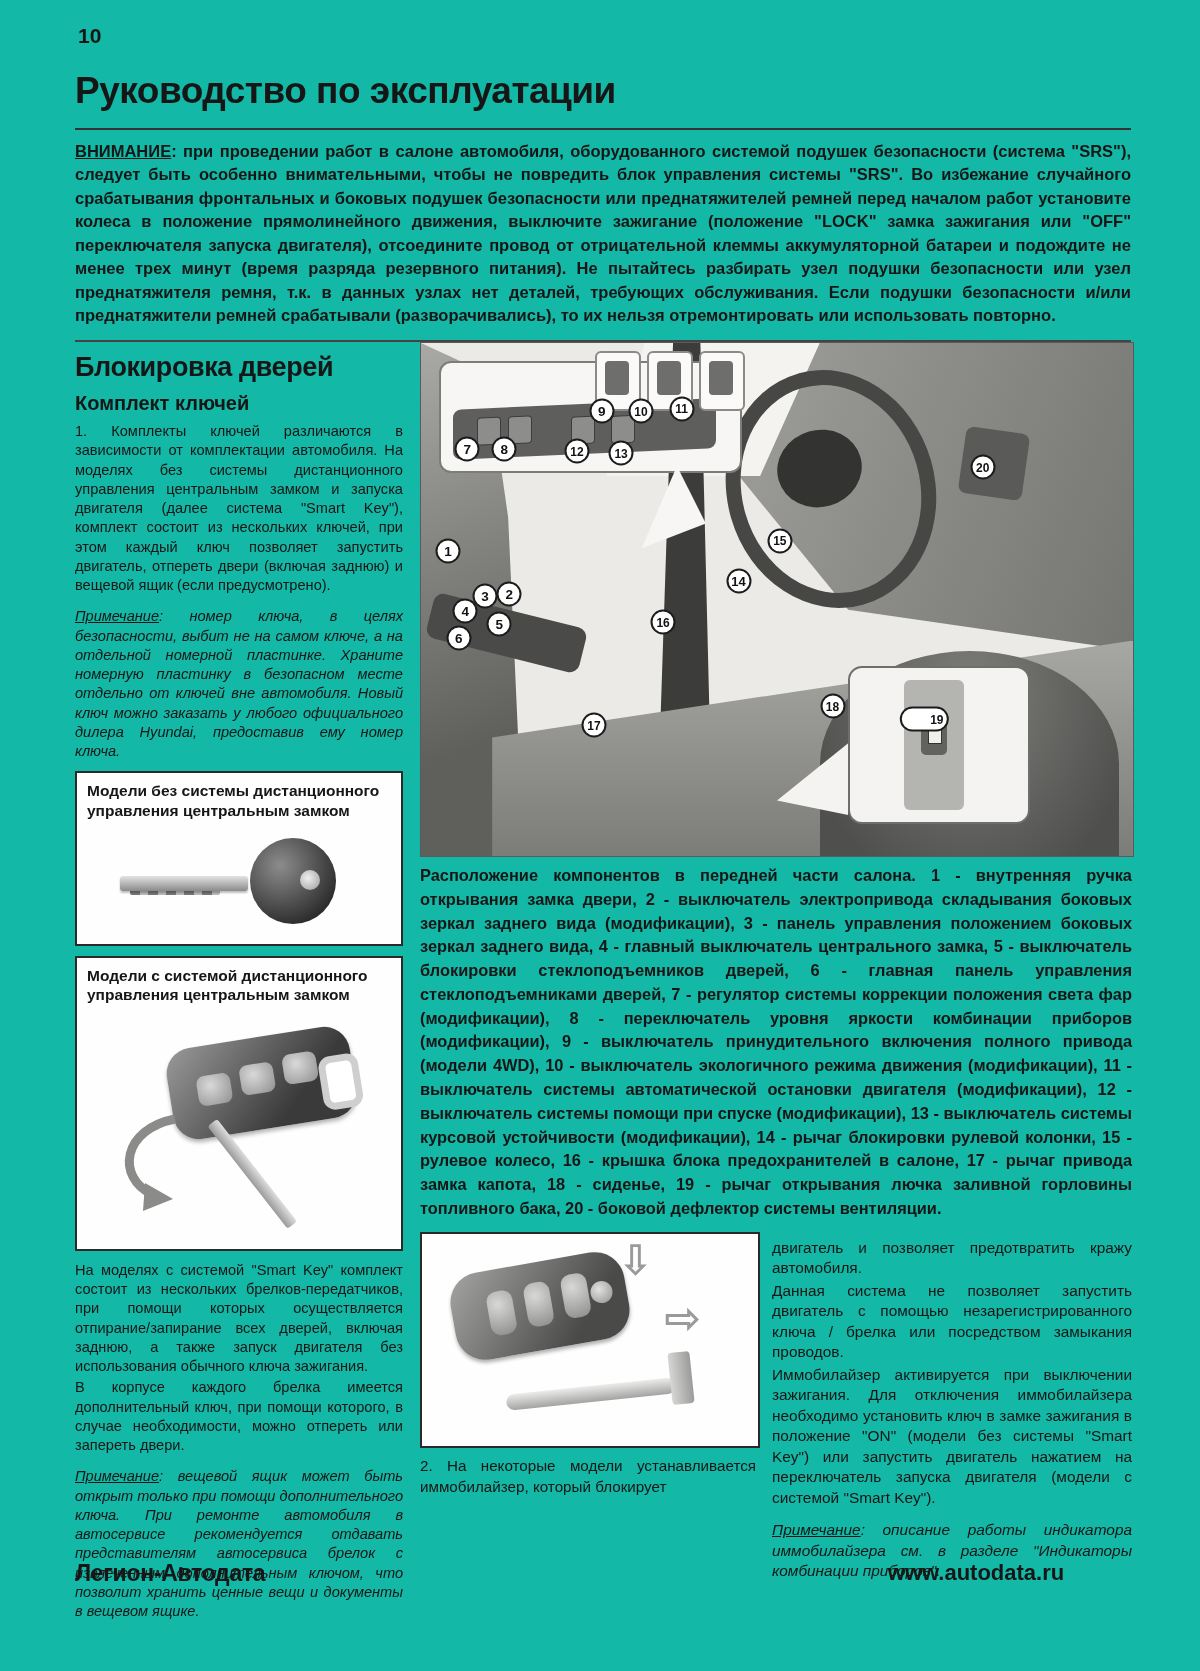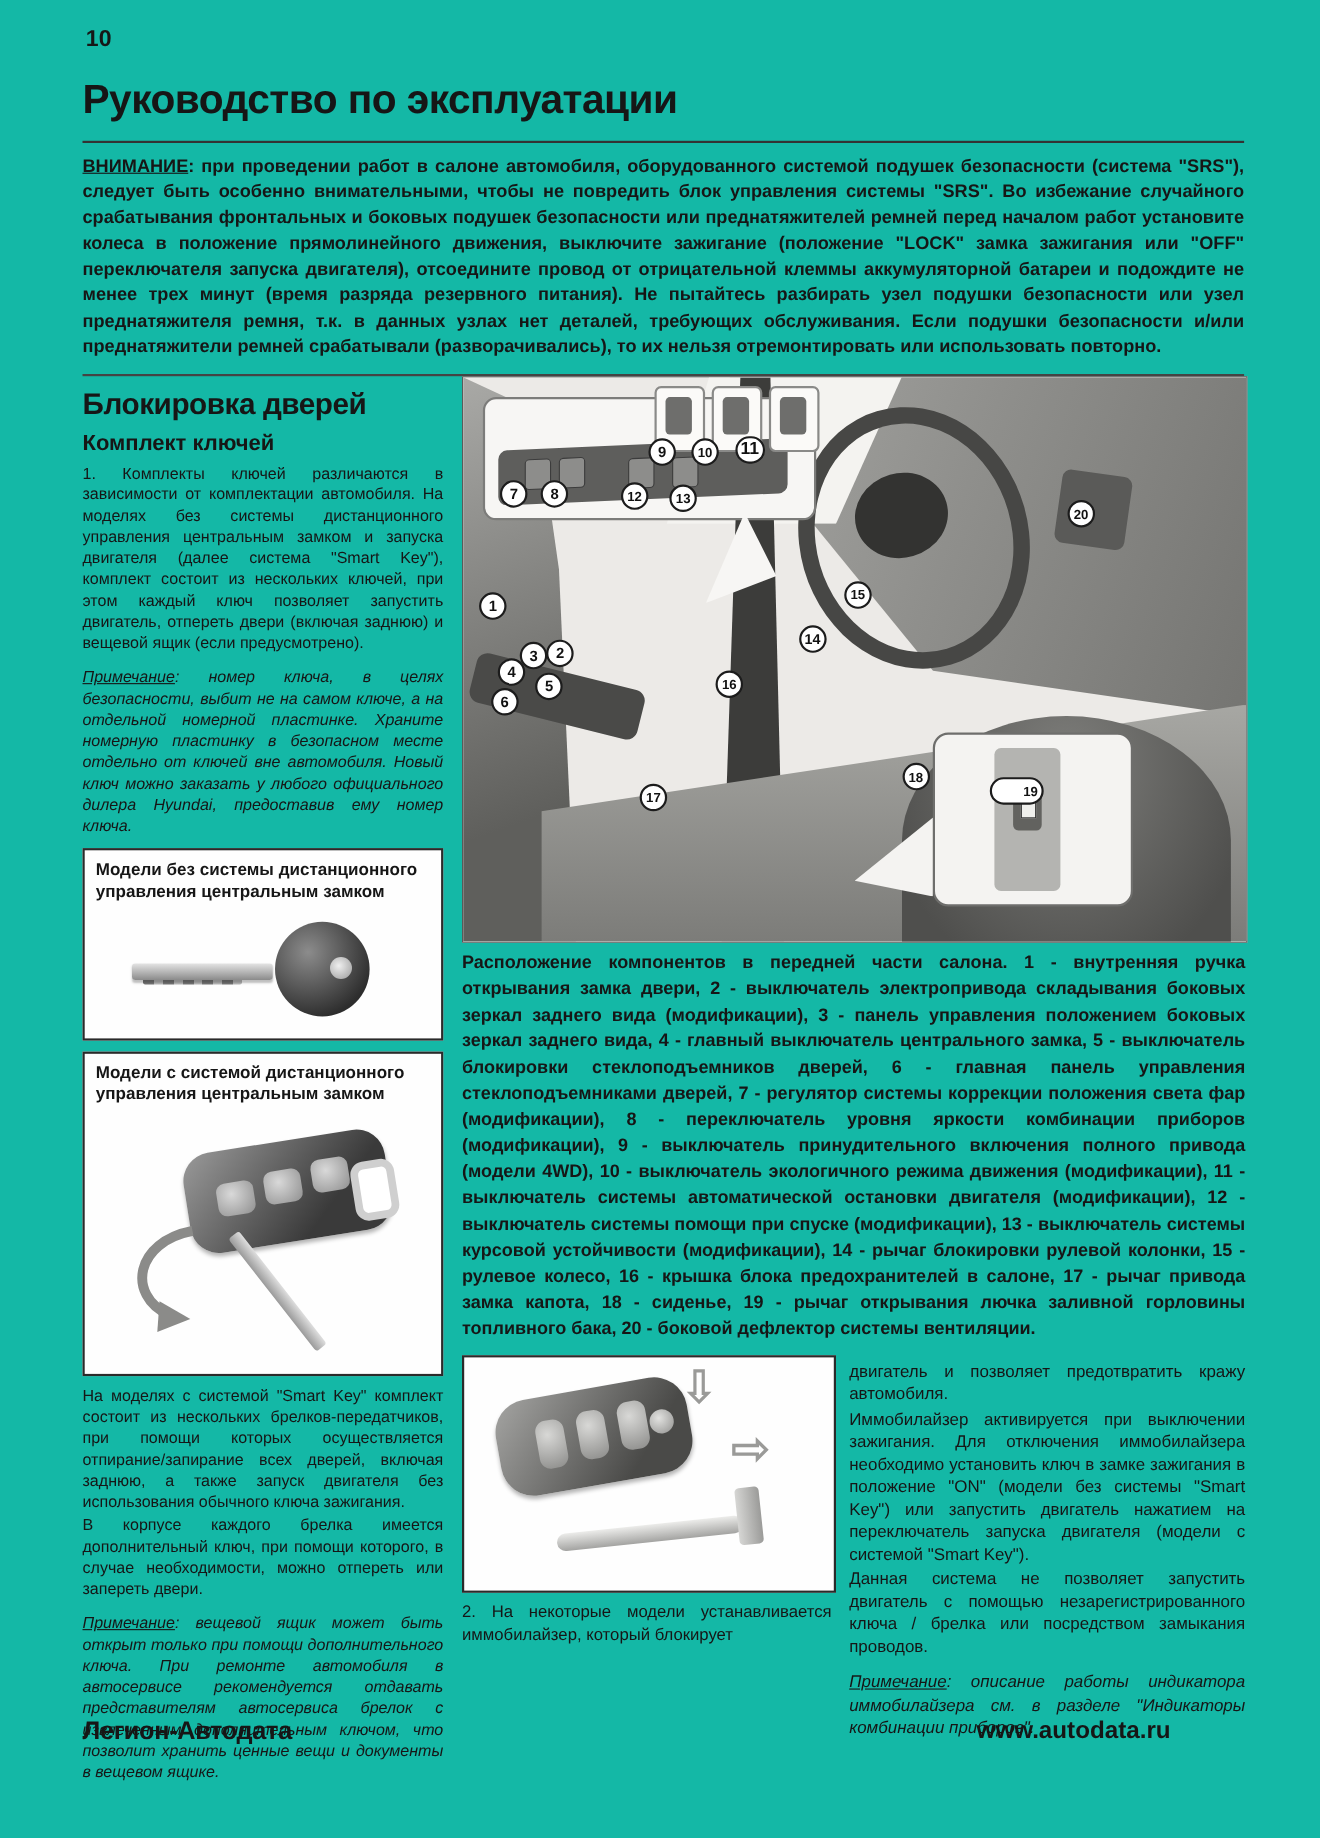--- a/index.html
+++ b/index.html
@@ -222,21 +222,21 @@
         <div class="callout" style="left: 3.8%; top: 40.6%;">1</div>
         <div class="callout" style="left: 12.4%; top: 48.9%;">2</div>
         <div class="callout" style="left: 9%; top: 49.3%;">3</div>
         <div class="callout" style="left: 6.2%; top: 52.2%;">4</div>
         <div class="callout" style="left: 11%; top: 54.8%;">5</div>
         <div class="callout" style="left: 5.3%; top: 57.6%;">6</div>
         <div class="callout" style="left: 6.5%; top: 20.7%;">7</div>
         <div class="callout" style="left: 11.7%; top: 20.7%;">8</div>
         <div class="callout" style="left: 25.4%; top: 13.3%;">9</div>
         <div class="callout" style="left: 30.9%; top: 13.3%; font-size: 12px;">10</div>
-        <div class="callout" style="left: 36.6%; top: 12.8%; font-size: 16px;">11</div>
+        <div class="callout" style="left: 36.6%; top: 12.8%; font-size: 12px;">11</div>
         <div class="callout" style="left: 21.9%; top: 21.1%; font-size: 12px;">12</div>
         <div class="callout" style="left: 28.1%; top: 21.5%; font-size: 12px;">13</div>
         <div class="callout" style="left: 44.6%; top: 46.4%; font-size: 13px;">14</div>
         <div class="callout" style="left: 50.4%; top: 38.5%; font-size: 12px;">15</div>
         <div class="callout" style="left: 34%; top: 54.4%; font-size: 12px;">16</div>
         <div class="callout" style="left: 24.3%; top: 74.5%; font-size: 12px;">17</div>
         <div class="callout" style="left: 57.8%; top: 70.8%; font-size: 12px;">18</div>
         <div class="callout" style="left: 70.7%; top: 73.3%; font-size: 12px; padding-left: 28px;">19</div>
         <div class="callout" style="left: 78.9%; top: 24.2%; font-size: 12px;">20</div>
       </div>
@@ -255,21 +255,21 @@
       <div class="arrow a-down">⇩</div>
       <div class="arrow a-right">⇨</div>
       <div class="blade3"></div>
       <div class="bhead"></div>
     </div>
   </div>
   <div class="fig2-caption">2. На некоторые модели устанавливается иммобилайзер, который блокирует</div>
 
   <div class="right-col">
     <p>двигатель и позволяет предотвратить кражу автомобиля.</p>
+    <p>Данная система не позволяет запустить двигатель с помощью незарегистрированного ключа / брелка или посредством замыкания проводов.</p>
     <p>Иммобилайзер активируется при выключении зажигания. Для отключения иммобилайзера необходимо установить ключ в замке зажигания в положение "ON" (модели без системы "Smart Key") или запустить двигатель нажатием на переключатель запуска двигателя (модели с системой "Smart Key").</p>
-    <p>Данная система не позволяет запустить двигатель с помощью незарегистрированного ключа / брелка или посредством замыкания проводов.</p>
     <div class="note"><span class="nlabel">Примечание</span><span>: описание работы индикатора иммобилайзера см. в разделе "Индикаторы комбинации приборов".</span></div>
   </div>
 
   <div class="footer-left">Легион-Автодата</div>
   <div class="footer-right">www.autodata.ru</div>
 
 </div>
 
 </body></html>

